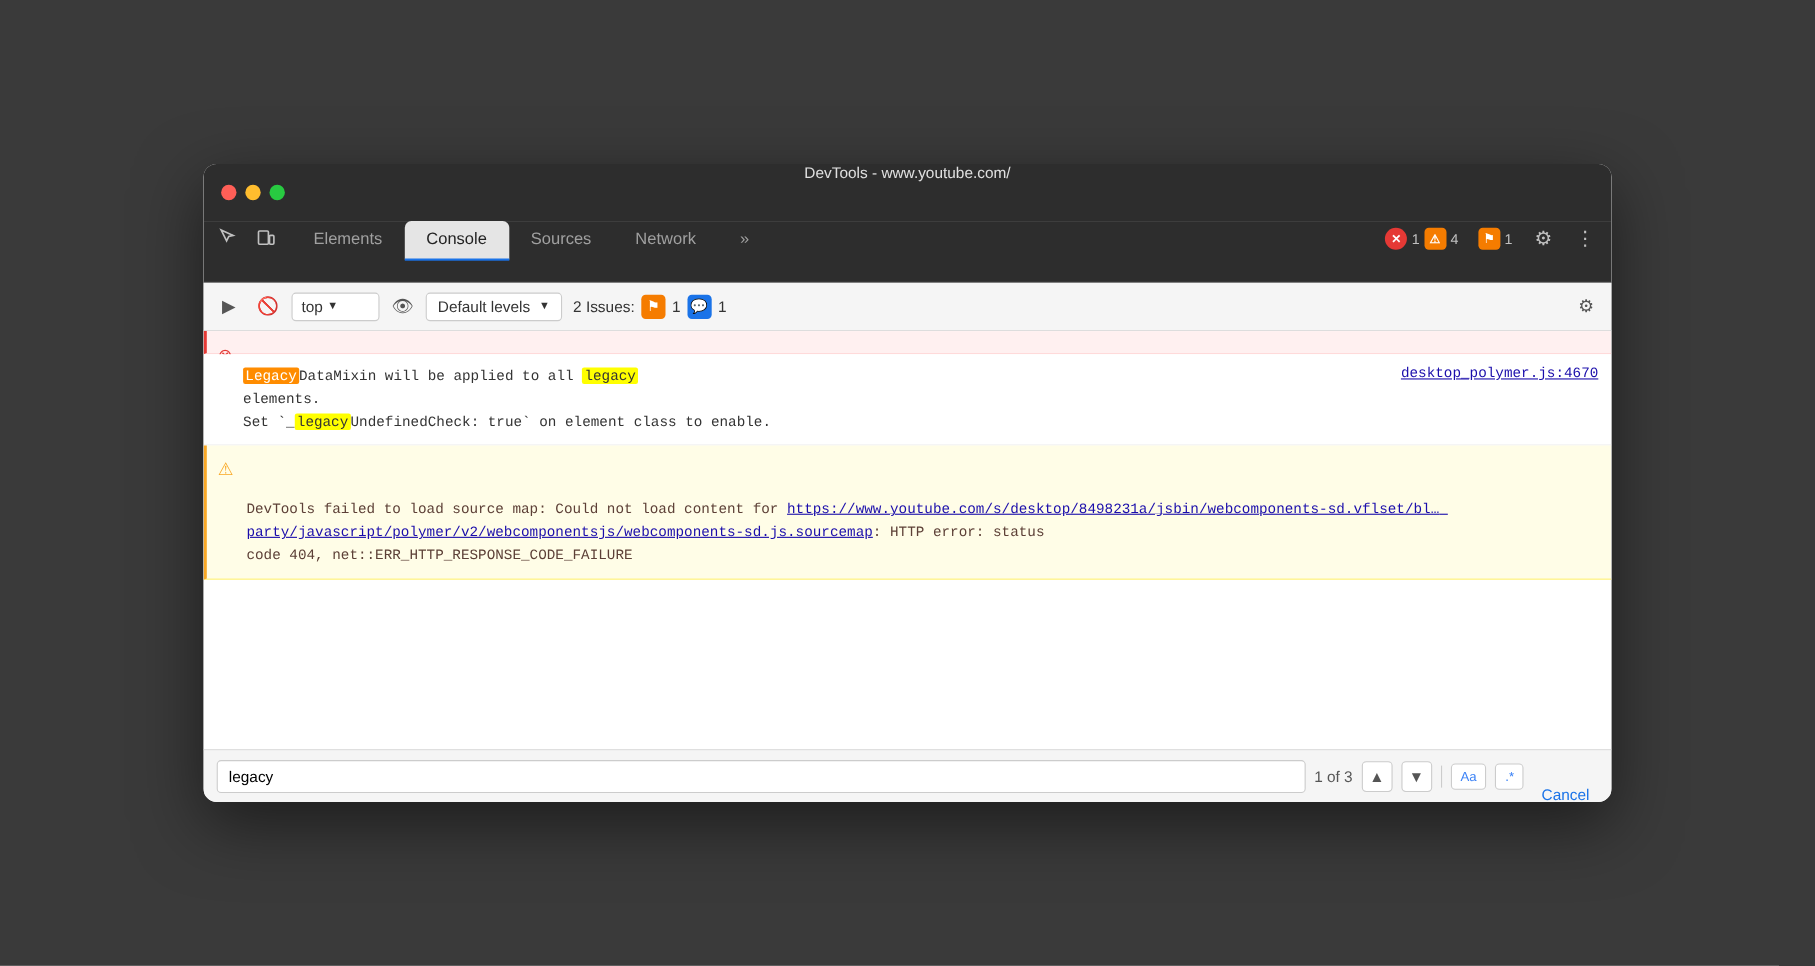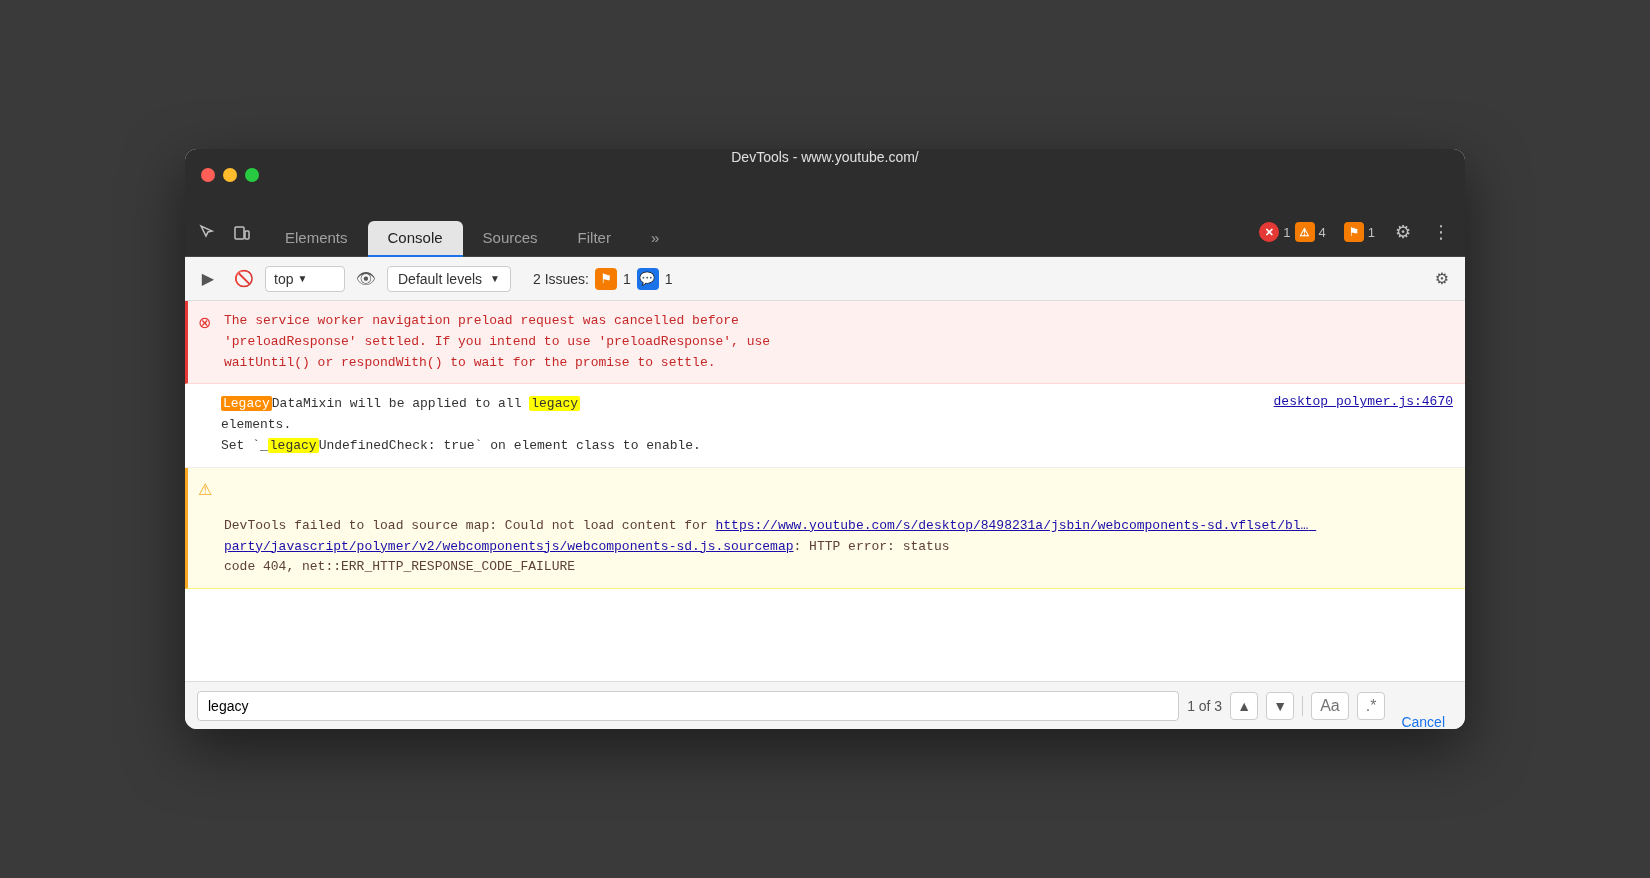--- a/index.html
+++ b/index.html
@@ -54,21 +54,21 @@
       color: #e0e0e0;
       font-size: 14px;
       font-weight: 500;
     }
 
     
     .tab-bar {
       background: #2d2d2d;
       height: 56px;
       display: flex;
-      align-items: flex-end;
+      align-items: flex-start;
       padding: 0 8px;
       border-bottom: 1px solid #444;
     }
 
     .tab-bar-left {
       display: flex;
       align-items: center;
       gap: 4px;
       margin-right: 8px;
       margin-bottom: 8px;
@@ -265,21 +265,21 @@
       background: white;
       cursor: pointer;
       font-size: 14px;
       color: #333;
     }
 
     .issues-area {
       display: flex;
       align-items: center;
       gap: 6px;
-      margin-left: 16px;
+      margin-left: 4px;
       font-size: 14px;
       color: #333;
     }
 
     .toolbar-settings-btn {
       margin-left: auto;
       width: 30px;
       height: 30px;
       display: flex;
       align-items: center;
@@ -437,22 +437,22 @@
       font-size: 14px;
       color: #555;
     }
 
     .search-toggle {
       padding: 4px 8px;
       border: 1px solid #ccc;
       border-radius: 4px;
       background: white;
       cursor: pointer;
-      font-size: 16px;
-      color: #737373;
+      font-size: 12px;
+      color: #3b82f6;
     }
 
     .search-cancel {
       padding: 4px 8px;
       background: none;
       border: none;
       cursor: pointer;
       font-size: 14px;
       color: #1a73e8;
       font-weight: 500;
@@ -498,21 +498,21 @@
       <div class="tab">
         <span>Elements</span>
       </div>
       <div class="tab active">
         <span>Console</span>
       </div>
       <div class="tab">
         <span>Sources</span>
       </div>
       <div class="tab">
-        <span>Filter</span>
+        <span>Network</span>
       </div>
       <div class="tab">
         <span>»</span>
       </div>
     </div>
 
     <div class="tab-bar-right">
       <button class="badge-btn">
         <span class="badge-error">✕</span>
         <span>1</span>
@@ -547,23 +547,20 @@
       <span class="badge-msg" style="font-size:13px; width:22px; height:22px;">💬</span>
       <span>1</span>
     </div>
     <button class="toolbar-settings-btn" title="Console settings">⚙</button>
   </div>
 
   <div class="console-content">
 
     <div class="msg-error">
       <span class="msg-error-icon">⊗</span>
-      <pre>The service worker navigation preload request was cancelled before
-'preloadResponse' settled. If you intend to use 'preloadResponse', use
-waitUntil() or respondWith() to wait for the promise to settle.</pre>
     </div>
 
     <div class="msg-info">
       <a class="source-link">desktop_polymer.js:4670</a>
       <pre><span class="highlight-orange">Legacy</span><span>DataMixin will be applied to all </span><span class="highlight-yellow">legacy</span><span>
 elements.
 Set `_</span><span class="highlight-yellow">legacy</span><span>UndefinedCheck: true` on element class to enable.</span></pre>
     </div>
 
     <div class="msg-warning">

